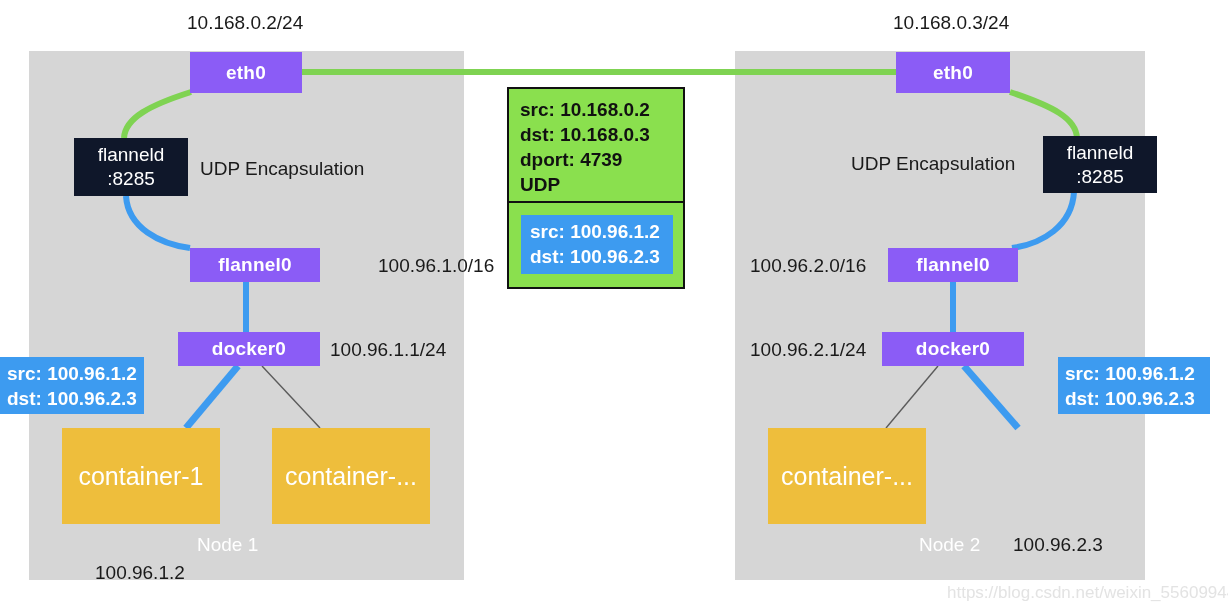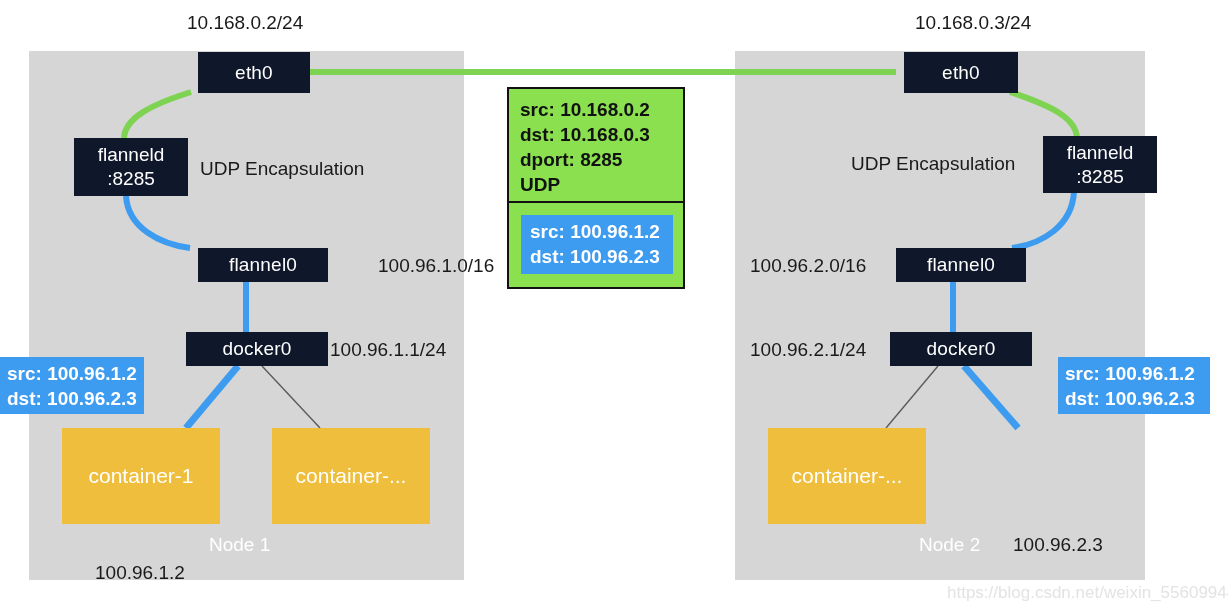--- a/index.html
+++ b/index.html
@@ -30,38 +30,37 @@
   }
   .box {
     position: absolute;
     display: flex;
     align-items: center;
     justify-content: center;
     box-sizing: border-box;
     text-align: center;
   }
   .dev-box {
-    background: #0f172a;
-    color: #ffffff;
-    font-size: 19px;
-    font-weight: 400;
+    background: #8b5cf6;
+    color: #ffffff;
+    font-size: 19px;
+    font-weight: 700;
     letter-spacing: .2px;
-    margin-left: 8px;
   }
   .flanneld-box {
     background: #0f172a;
     color: #ffffff;
     font-size: 19px;
     line-height: 24px;
     flex-direction: column;
   }
   .container-box {
     background: #eebe3c;
     color: #ffffff;
-    font-size: 21px;
+    font-size: 25px;
     align-items: center;
   }
   .plain-label {
     position: absolute;
     color: #1a1a1a;
     font-size: 19px;
     white-space: nowrap;
   }
   .node-name {
     position: absolute;
@@ -186,36 +185,36 @@
   </div>
 
   <div class="box container-box" style="left:62px; top:428px; width:158px; height:96px;">
     <span>container-1</span>
   </div>
   <div class="box container-box" style="left:272px; top:428px; width:158px; height:96px;">
     <span>container-...</span>
   </div>
 
   <div class="plain-label" style="left:95px; top:534px;margin-top:28px;">100.96.1.2</div>
-  <div class="node-name" style="left:209px; top:534px;text-align:right;">Node 1</div>
+  <div class="node-name" style="left:197px; top:534px;text-align:right;">Node 1</div>
 
   <div class="packet-outer" style="left:507px; top:87px; width:178px; height:202px;">
     <div class="packet-head" style="height:114px;">
       <span class="row">src: 10.168.0.2</span>
       <span class="row">dst: 10.168.0.3</span>
-      <span class="row">dport: 8285</span>
+      <span class="row">dport: 4739</span>
       <span class="row">UDP</span>
     </div>
     <div class="packet-inner" style="left:12px; top:126px; width:152px; height:59px;">
       <span class="row">src: 100.96.1.2</span>
       <span class="row">dst: 100.96.2.3</span>
     </div>
   </div>
 
-  <div class="plain-label" style="left:915px; top:12px;">10.168.0.3/24</div>
+  <div class="plain-label" style="left:893px; top:12px;">10.168.0.3/24</div>
 
   <div class="box dev-box" style="left:896px; top:52px; width:114px; height:41px;">
     <span>eth0</span>
   </div>
 
   <div class="box flanneld-box" style="left:1043px; top:136px; width:114px; height:57px;">
     <span>flanneld</span>
     <span>:8285</span>
   </div>
 

